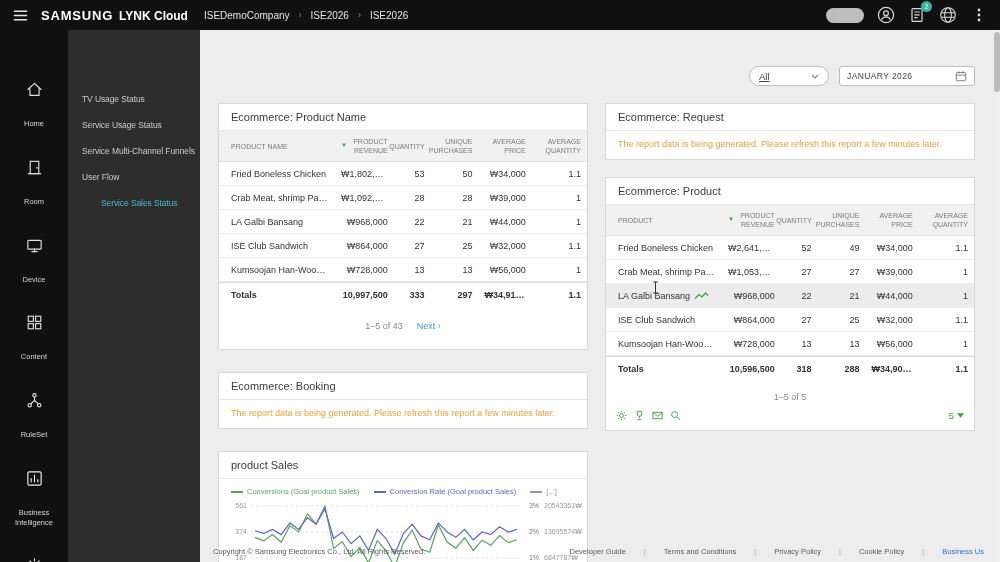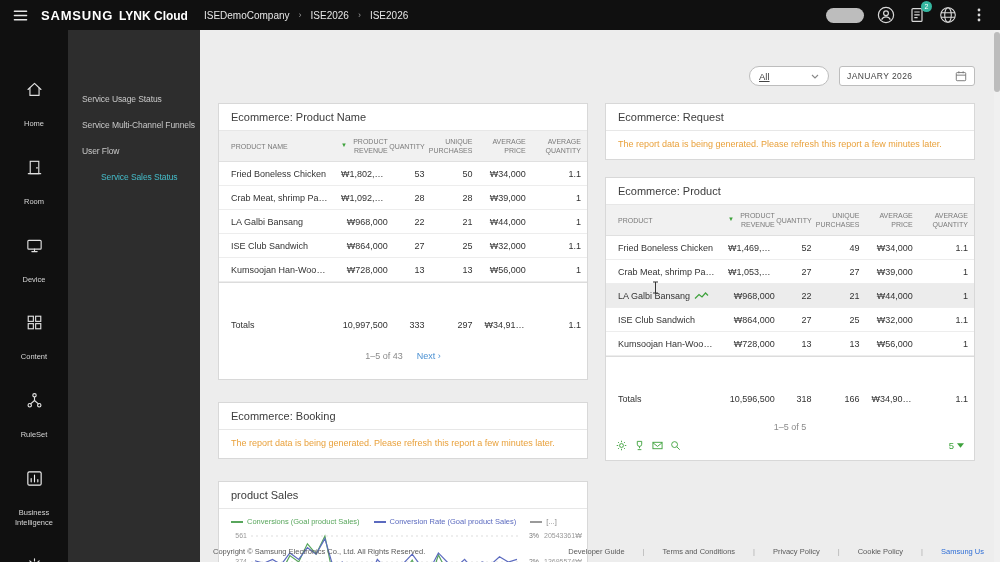--- a/index.html
+++ b/index.html
@@ -56,21 +56,21 @@
   .hcell { padding:6px 6px; font-size:7px; color:#7a7a7a; line-height:1.3;
     display:flex; align-items:center; justify-content:flex-end; text-align:right; gap:2px; cursor:pointer; }
   .hcell:first-child { justify-content:flex-start; text-align:left; padding-left:12px; }
   .sort { color:#3ea23c; font-size:6px; }
   .trow { border-bottom:1px solid #ededed; }
   .trow.hl { background:#ececec; }
   .tcell { padding:6.5px 6px; font-size:9px; color:#333; text-align:right;
     white-space:nowrap; overflow:hidden; text-overflow:ellipsis; }
   .tcell:first-child { text-align:left; padding-left:12px; }
   .trow.totals { border-top:1px solid #dcdcdc; border-bottom:none; }
-  .trow.totals .tcell { font-weight:normal;margin-top:30px; }
+  .trow.totals .tcell { font-weight:bold; }
   .trend { margin-left:4px; vertical-align:-1px; }
 
   .pagenav { text-align:center; font-size:9px; color:#8a8a8a; padding:15px 0 18px; }
   .pagenav.compact { padding:12px 16px 6px; }
   .next { color:#4a90d2; margin-left:14px; cursor:pointer; }
   .card-actions { display:flex; justify-content:space-between; align-items:center; padding:2px 10px 9px; }
   .action-icons { display:flex; gap:7px; align-items:center; }
   .action-icons svg { cursor:pointer; }
   .page-size { color:#3ea23c; font-size:9.5px; cursor:pointer; display:flex; align-items:center; gap:3px; }
 
@@ -207,20 +207,21 @@
     <div class="nav-item">
       <svg width="19" height="19" viewBox="0 0 20 20" fill="none" stroke="#e0e0e0" stroke-width="1.2" stroke-linecap="round">
           <circle cx="10" cy="10" r="2.6"></circle>
           <path d="M10 3 V5.2 M10 14.8 V17 M3 10 H5.2 M14.8 10 H17 M5.05 5.05 L6.6 6.6 M13.4 13.4 L14.95 14.95 M14.95 5.05 L13.4 6.6 M6.6 13.4 L5.05 14.95"></path>
         </svg>
       <span class="nav-label">Settings</span>
     </div>
   </aside>
 
   <aside class="subsidebar">
+    <div class="sub-item">TV Usage Status</div>
     <div class="sub-item">Service Usage Status</div>
     <div class="sub-item">Service Multi-Channel Funnels</div>
     <div class="sub-item">User Flow</div>
     <div class="sub-item active">Service Sales Status</div>
   </aside>
 
   <main class="main">
 
     <div class="filters">
       <div class="select-pill">
@@ -394,21 +395,21 @@
             <div class="hcell">
                 <span>AVERAGE PRICE</span>
               </div>
             <div class="hcell">
                 <span>AVERAGE QUANTITY</span>
               </div>
           </div>
           <div>
               <div class="trow">
                 <div class="tcell">Fried Boneless Chicken</div>
-                <div class="tcell">₩1,469,000</div>
+                <div class="tcell">₩2,641,000</div>
                 <div class="tcell">52</div>
                 <div class="tcell">49</div>
                 <div class="tcell">₩34,000</div>
                 <div class="tcell">1.1</div>
               </div>
               <div class="trow">
                 <div class="tcell">Crab Meat, shrimp Pasta</div>
                 <div class="tcell">₩1,053,000</div>
                 <div class="tcell">27</div>
                 <div class="tcell">27</div>
@@ -439,21 +440,21 @@
                 <div class="tcell">13</div>
                 <div class="tcell">13</div>
                 <div class="tcell">₩56,000</div>
                 <div class="tcell">1</div>
               </div>
             </div>
           <div class="trow totals">
             <div class="tcell">Totals</div>
             <div class="tcell">10,596,500</div>
             <div class="tcell">318</div>
-            <div class="tcell">166</div>
+            <div class="tcell">288</div>
             <div class="tcell">₩34,901.04</div>
             <div class="tcell">1.1</div>
           </div>
           <div class="pagenav compact">
             <span>1–5 of 5</span>
           </div>
           <div class="card-actions">
             <div class="action-icons">
               <svg width="11" height="11" viewBox="0 0 12 12" fill="none" stroke="#3ea23c" stroke-width="1">
                   <circle cx="6" cy="6" r="2.1"></circle>
@@ -487,21 +488,21 @@
       <span>Copyright © Samsung Electronics Co., Ltd. All Rights Reserved.</span>
       <span class="links">
         <span class="link">Developer Guide</span>
           <span class="lsep">|</span>
         <span class="link">Terms and Conditions</span>
           <span class="lsep">|</span>
         <span class="link">Privacy Policy</span>
           <span class="lsep">|</span>
         <span class="link">Cookie Policy</span>
           <span class="lsep">|</span>
-        <span class="link blue">Samsung Us</span>
+        <span class="link blue">Business Us</span>
       </span>
     </div>
   </main>
 
   <div class="scrollbar">
     <div class="thumb"></div>
   </div>
 
   <span class="mouse-cursor">
     <svg width="9" height="13" viewBox="0 0 9 13" fill="none" stroke="#333" stroke-width="1">

